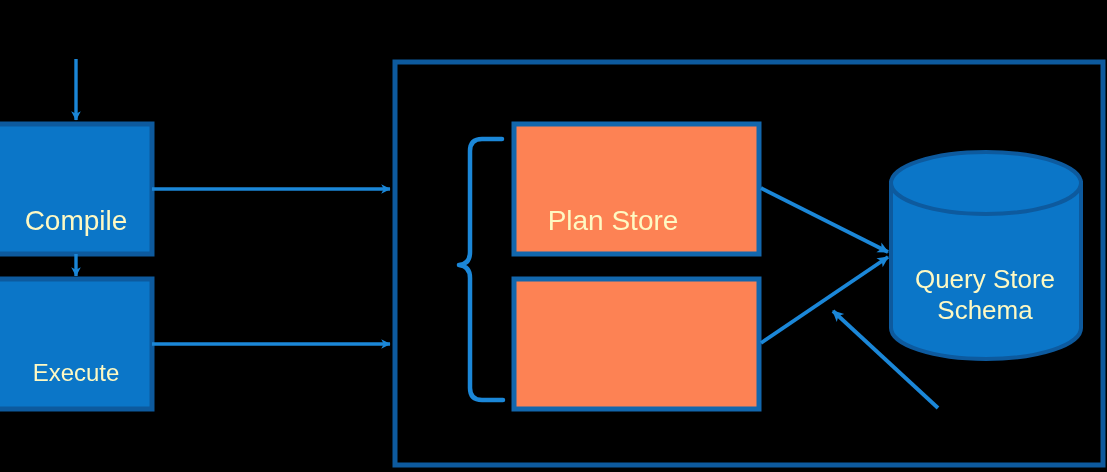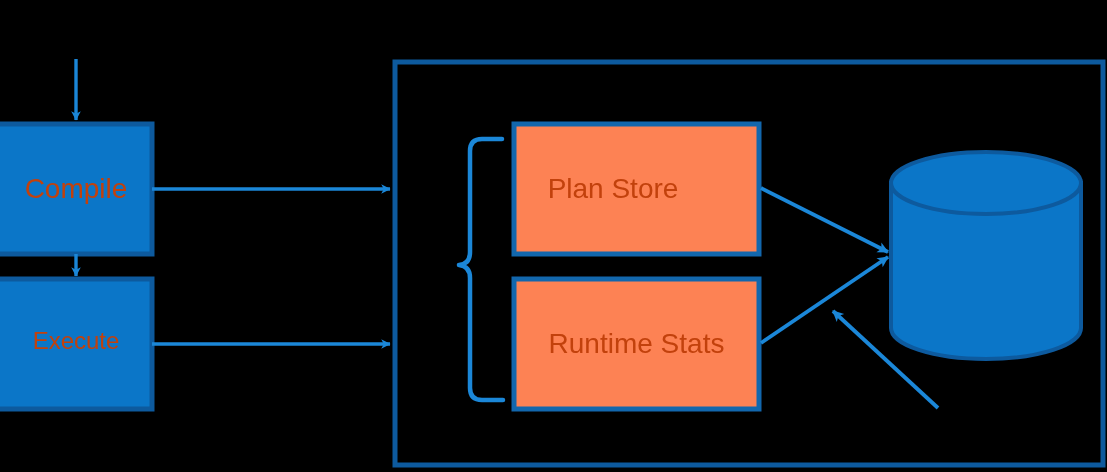--- a/index.html
+++ b/index.html
@@ -19,25 +19,26 @@
   }
   #vector-layer {
     position: absolute;
     left: 0;
     top: 0;
     width: 1107px;
     height: 472px;
   }
   .node-label {
     position: absolute;
-    color: #c2410c;
+    color: #fef9c3;
     text-align: center;
     line-height: 1.18;
     white-space: pre-line;
     pointer-events: none;
+    margin-top: 32px;
     -webkit-font-smoothing: antialiased;
   }
   .lbl-compile {
     left: 0px;
     top: 172px;
     width: 152px;
     font-size: 28px;
   }
   .lbl-execute {
     left: 0px;
@@ -114,16 +115,17 @@
 
     <line x1="938" y1="408" x2="833" y2="311" stroke="#1b87d8" stroke-width="3.8" marker-end="url(#arrowFilledSm)"></line>
   </svg>
 
   <div class="node-label lbl-compile">Compile</div>
 
   <div class="node-label lbl-execute">Execute</div>
 
   <div class="node-label lbl-plan-store">Plan Store</div>
 
-  <div class="node-label lbl-runtime-stats">Runtime Stats</div>
 
+  <div class="node-label lbl-query-store">Query Store
+Schema</div>
 
 </div>
 
 </body></html>

